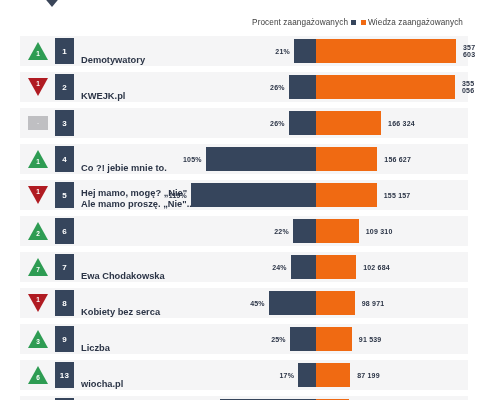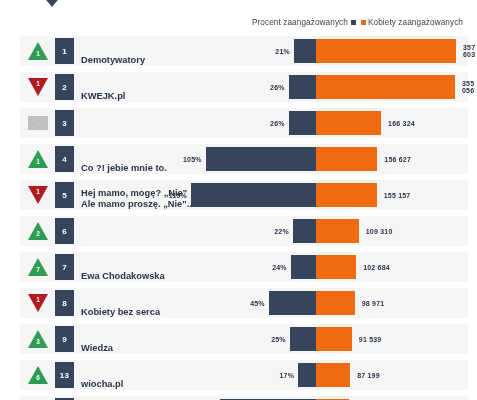--- a/index.html
+++ b/index.html
@@ -190,21 +190,21 @@
     font-weight: bold;
     letter-spacing: 0.2px;
   }
 </style>
 </head>
 <body>
 
 <div class="top-chevron"></div>
 
 <div class="legend">
-  <span class="lbl">Procent zaangażowanych</span><span class="sw navy"></span><span class="sw orange"></span><span class="lbl">Kobiety zaangażowanych</span>
+  <span class="lbl">Procent zaangażowanych</span><span class="sw navy"></span><span class="sw orange"></span><span class="lbl">Wiedza zaangażowanych</span>
 </div>
 
 <div class="rows" id="rows-container">
     <div class="row">
       <div class="row-bg"></div>
       <div class="trend">
         <div class="tri up">
           <div class="shape"></div>
           <div class="num">1</div>
         </div>
@@ -351,21 +351,21 @@
     <div class="row">
       <div class="row-bg"></div>
       <div class="trend">
         <div class="tri up">
           <div class="shape"></div>
           <div class="num">3</div>
         </div>
       </div>
       <div class="rank">9</div>
       <div class="title">
-        <div>Wiedza</div>
+        <div>Liczba</div>
       </div>
       <div class="bars">
         <div class="bar-navy" style="left: 289.75px; width: 26.25px;"></div>
         <div class="bar-orange" style="left: 316px; width: 35.8371px;"></div>
         <div class="pct-label" style="left: 259.75px; width: 26px; justify-content: flex-end;">25%</div>
         <div class="count-label" style="left: 358.837px;">91 539</div>
       </div>
     </div>
     <div class="row">
       <div class="row-bg"></div>

